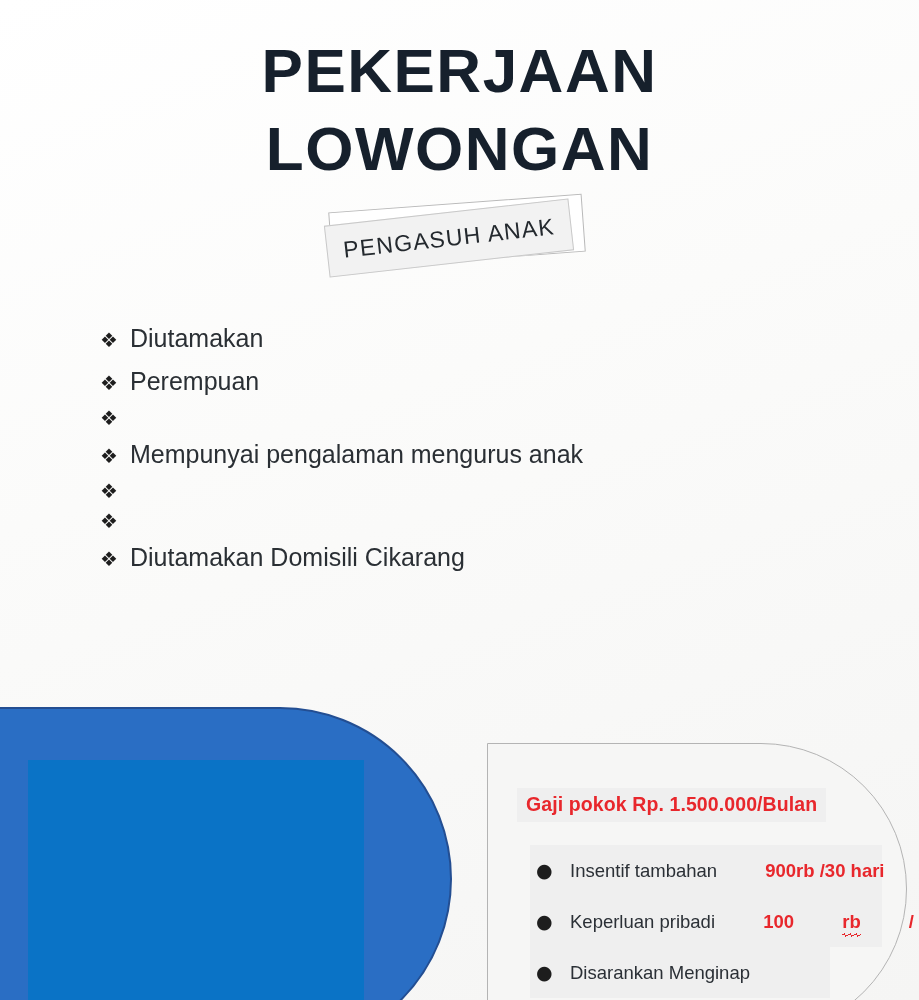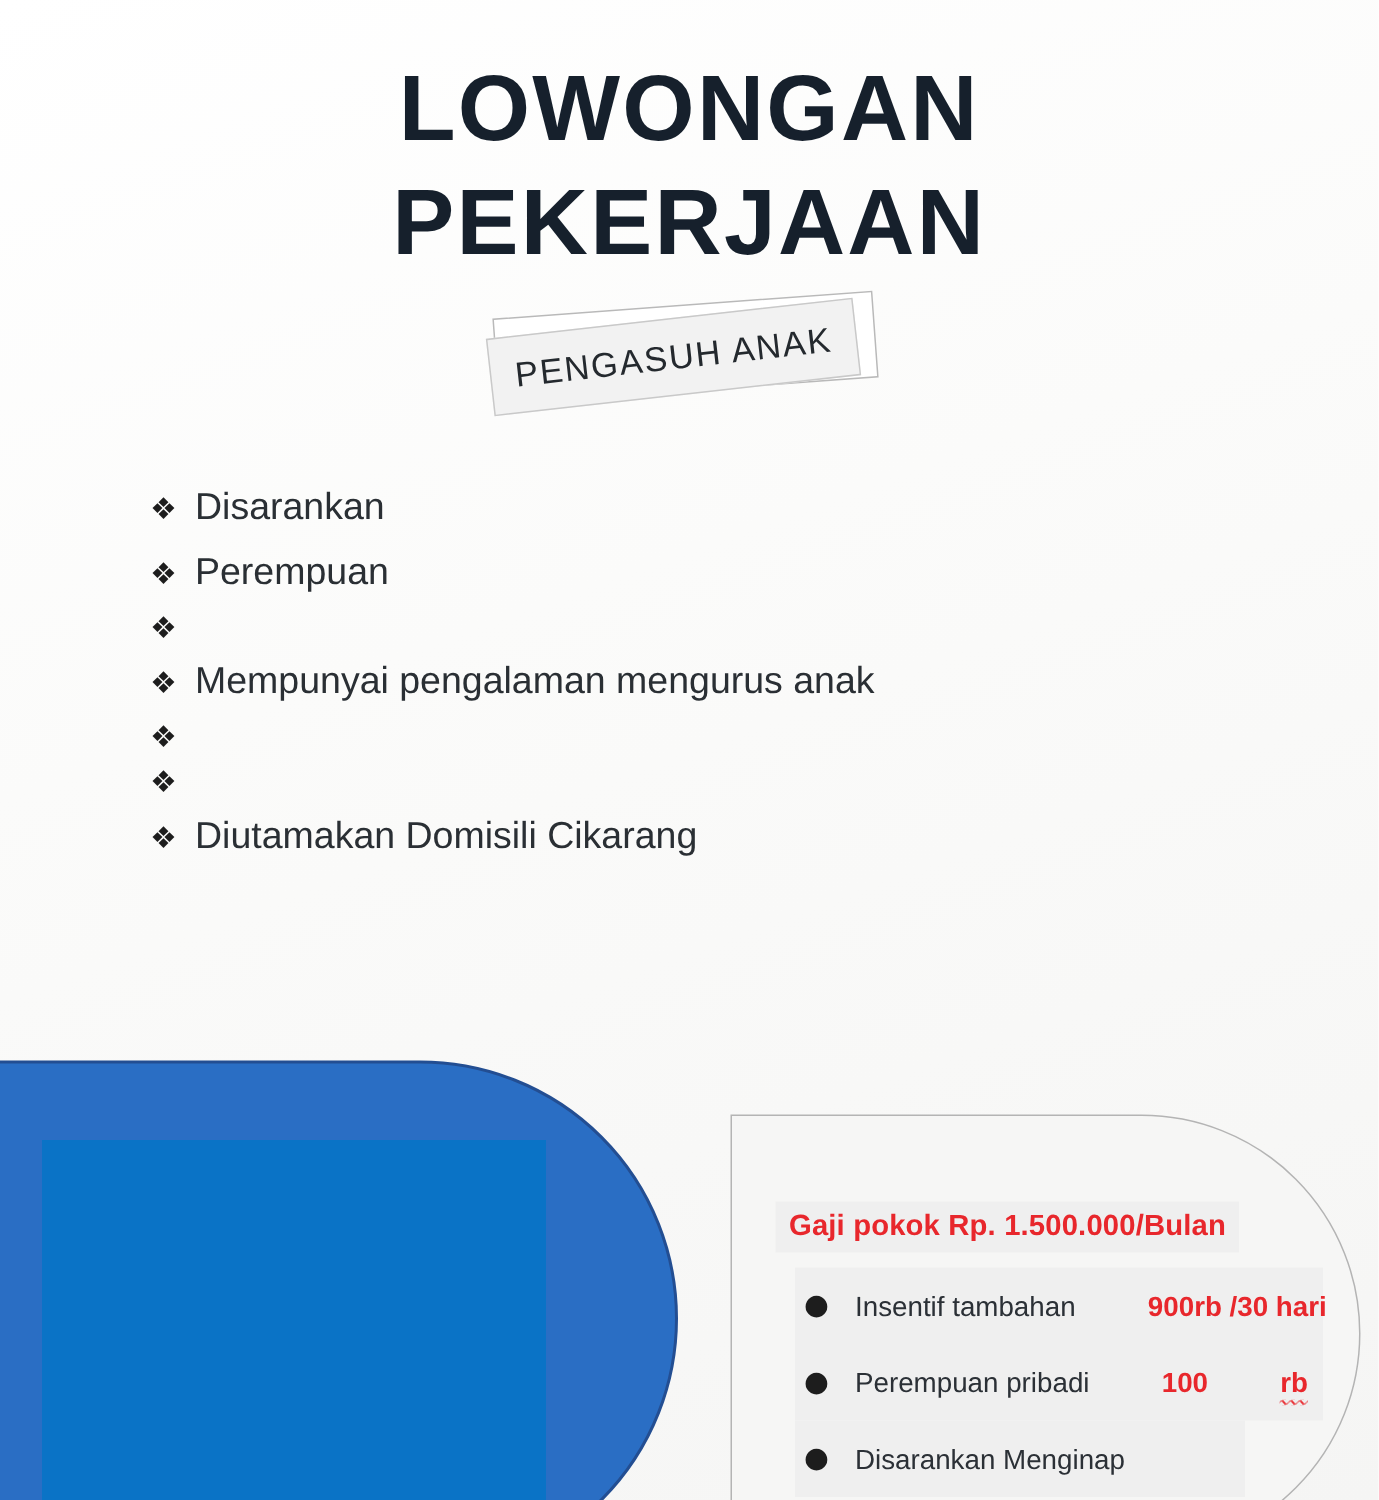--- a/index.html
+++ b/index.html
@@ -154,21 +154,21 @@
     position: absolute;
     left: 487px;
     top: 743px;
     width: 418px;
     height: 290px;
     z-index: 5;
   }
   .salary-head {
     position: absolute;
     left: 30px;
-    top: 58px;
+    top: 45px;
     background: #efefef;
     padding: 5px 9px 6px 9px;
   }
   .salary-head-text {
     font-family: "Liberation Sans", sans-serif;
     font-weight: 700;
     font-size: 19.5px;
     color: #e8272c;
     white-space: nowrap;
     letter-spacing: 0.1px;
@@ -228,35 +228,35 @@
     background-size: 6px 4px;
     background-repeat: repeat-x;
   }
 </style>
 </head>
 <body>
 
 <div id="poster">
 
   <div class="title-block">
+    <div class="title-line title-line-2">PEKERJAAN</div>
     <div class="title-line">LOWONGAN</div>
-    <div class="title-line title-line-2">PEKERJAAN</div>
   </div>
 
   <div class="subtitle-wrap">
     <div class="subtitle-box-outer"></div>
     <div class="subtitle-box-inner">
       <span class="subtitle-text">PENGASUH ANAK</span>
     </div>
   </div>
 
   <div class="quals">
     <div class="qual-row">
       <span class="qual-bullet">❖</span>
-      <span class="qual-text">Disarankan</span>
+      <span class="qual-text">Diutamakan</span>
     </div>
     <div class="qual-row">
       <span class="qual-bullet">❖</span>
       <span class="qual-text">Perempuan</span>
     </div>
     <div class="qual-row">
       <span class="qual-bullet">❖</span>
     </div>
     <div class="qual-row">
       <span class="qual-bullet">❖</span>
@@ -286,21 +286,21 @@
 
     <div class="salary-list">
 
       <div class="salary-row">
         <span class="salary-dot">●</span>
         <span class="salary-text"><span>Insentif tambahan </span><span class="hot">900rb /30 hari</span></span>
       </div>
 
       <div class="salary-row">
         <span class="salary-dot">●</span>
-        <span class="salary-text"><span>Perempuan pribadi </span><span class="hot">100 </span><span class="hot misspell">rb</span><span class="hot"> / bulan</span></span>
+        <span class="salary-text"><span>Keperluan pribadi </span><span class="hot">100 </span><span class="hot misspell">rb</span><span class="hot"> / bulan</span></span>
       </div>
 
       <div class="salary-row last">
         <span class="salary-dot">●</span>
         <span class="salary-text">Disarankan Menginap</span>
       </div>
 
     </div>
   </div>
 

